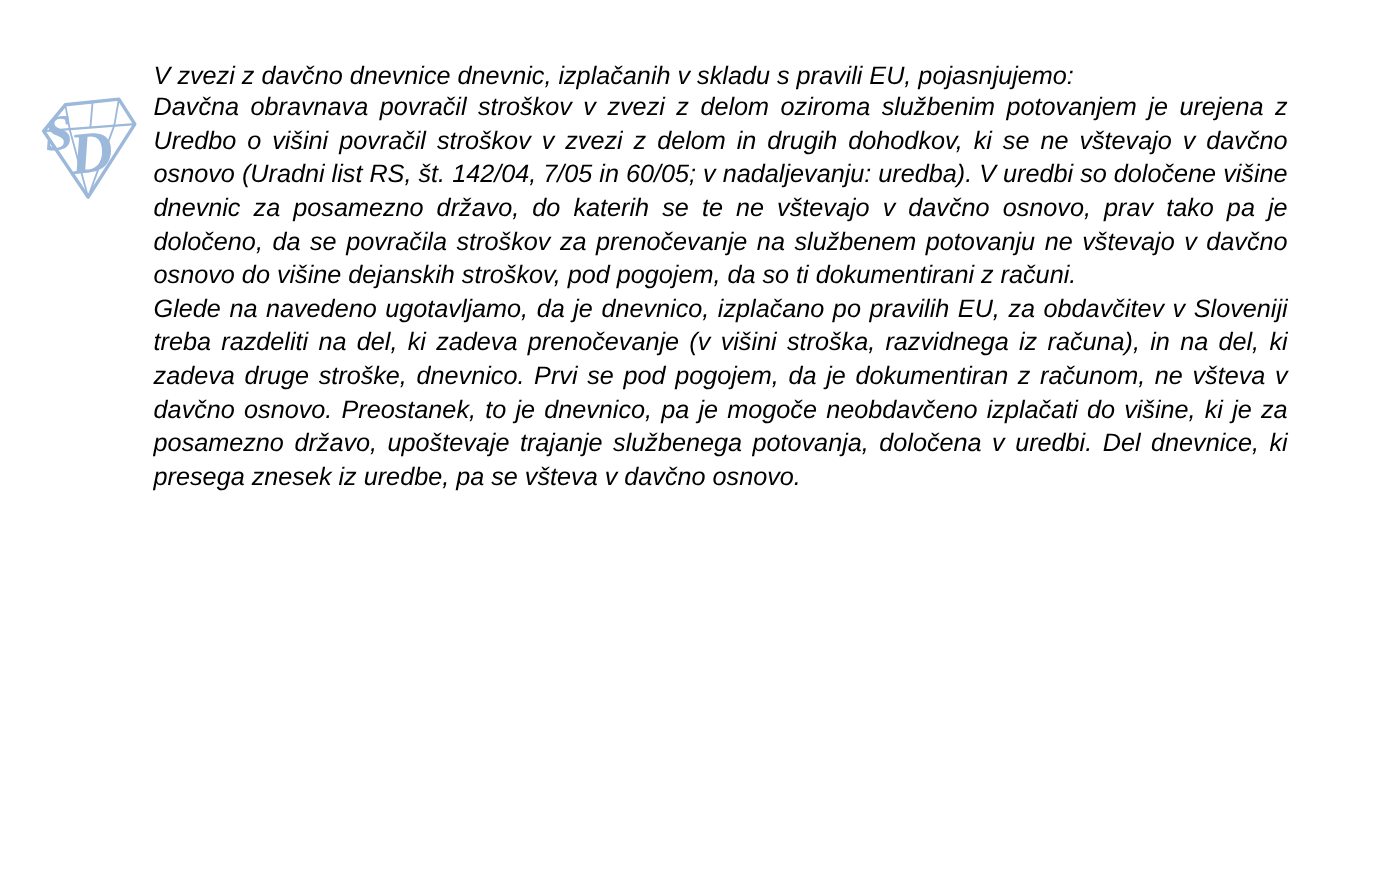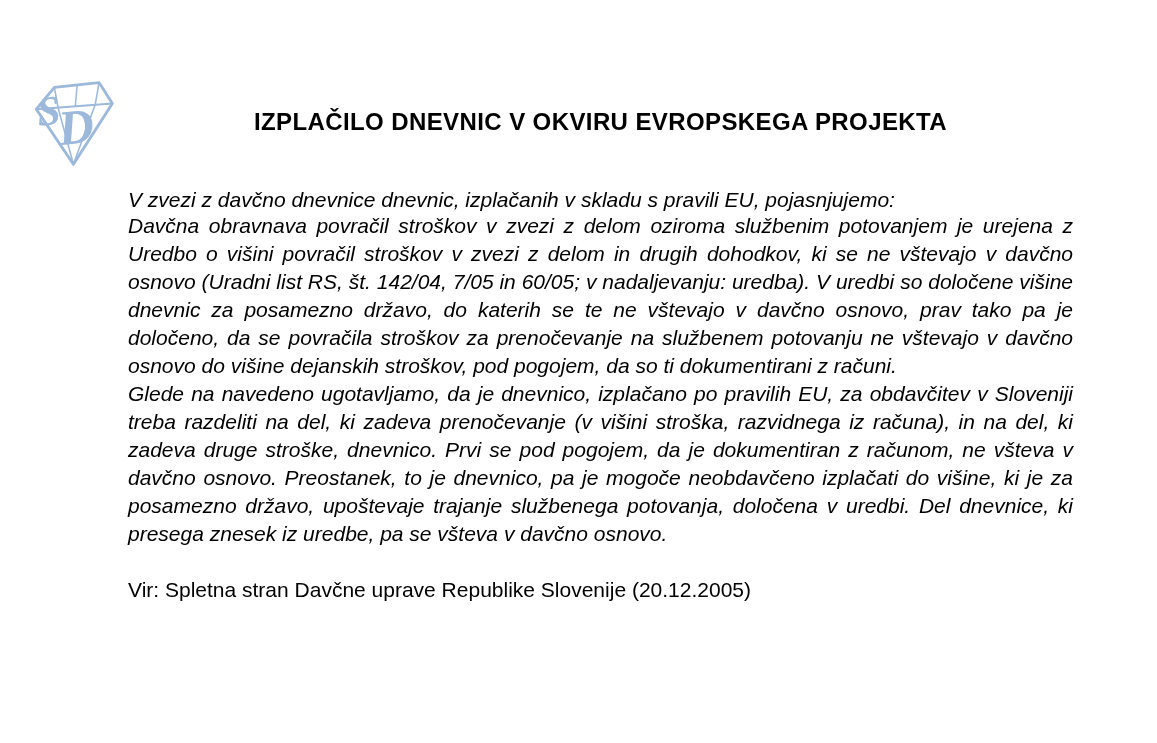--- a/index.html
+++ b/index.html
@@ -85,25 +85,23 @@
 
       <polyline points="36,35 52,94" stroke="#9cb8da" stroke-width="1.6"></polyline>
       <polyline points="75,31 52,94" stroke="#9cb8da" stroke-width="1.6"></polyline>
 
       <text x="14" y="52" font-family="Liberation Serif, serif" font-size="44" font-weight="bold" font-style="italic" fill="#9cb8da" transform="rotate(-6 30 40)">S</text>
       <text x="36" y="72" font-family="Liberation Serif, serif" font-size="52" font-weight="bold" font-style="italic" fill="#9cb8da" transform="rotate(-6 55 55)">D</text>
     </svg>
   </div>
 
   <div class="content">
-    <h1 class="title">IZPLAČILO DNEVNIC V OKVIRU EVROPSKEGA PROJEKTA</h1>
 
 
     <div class="intro">V zvezi z davčno dnevnice dnevnic, izplačanih v skladu s pravili EU, pojasnjujemo:</div>
 
     <p class="body-par par1">Davčna obravnava povračil stroškov v zvezi z delom oziroma službenim potovanjem je urejena z Uredbo o višini povračil stroškov v zvezi z delom in drugih dohodkov, ki se ne vštevajo v davčno osnovo (Uradni list RS, št. 142/04, 7/05 in 60/05; v nadaljevanju: uredba). V uredbi so določene višine dnevnic za posamezno državo, do katerih se te ne vštevajo v davčno osnovo, prav tako pa je določeno, da se povračila stroškov za prenočevanje na službenem potovanju ne vštevajo v davčno osnovo do višine dejanskih stroškov, pod pogojem, da so ti dokumentirani z računi.</p>
 
     <p class="body-par par2">Glede na navedeno ugotavljamo, da je dnevnico, izplačano po pravilih EU, za obdavčitev v Sloveniji treba razdeliti na del, ki zadeva prenočevanje (v višini stroška, razvidnega iz računa), in na del, ki zadeva druge stroške, dnevnico. Prvi se pod pogojem, da je dokumentiran z računom, ne všteva v davčno osnovo. Preostanek, to je dnevnico, pa je mogoče neobdavčeno izplačati do višine, ki je za posamezno državo, upoštevaje trajanje službenega potovanja, določena v uredbi. Del dnevnice, ki presega znesek iz uredbe, pa se všteva v davčno osnovo.</p>
 
-    <div class="footer">Vir: Spletna stran Davčne uprave Republike Slovenije (20.12.2005)</div>
   </div>
 
 </div>
 
 </body></html>

